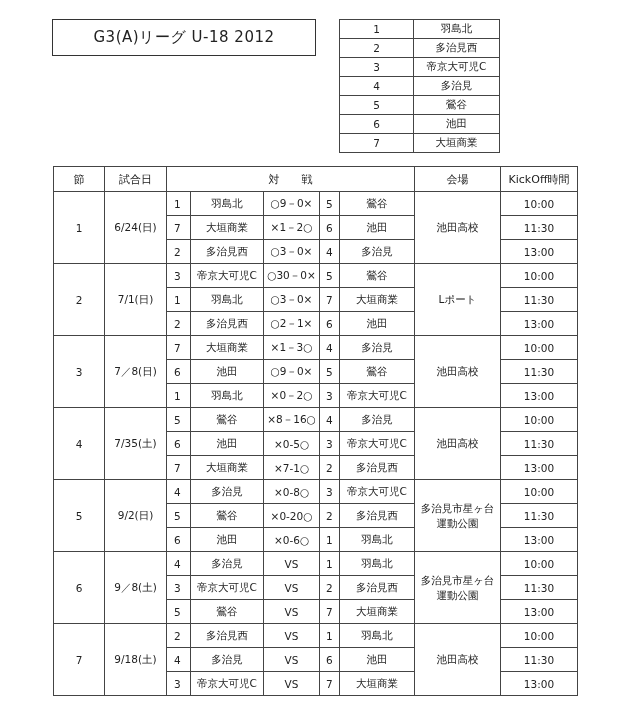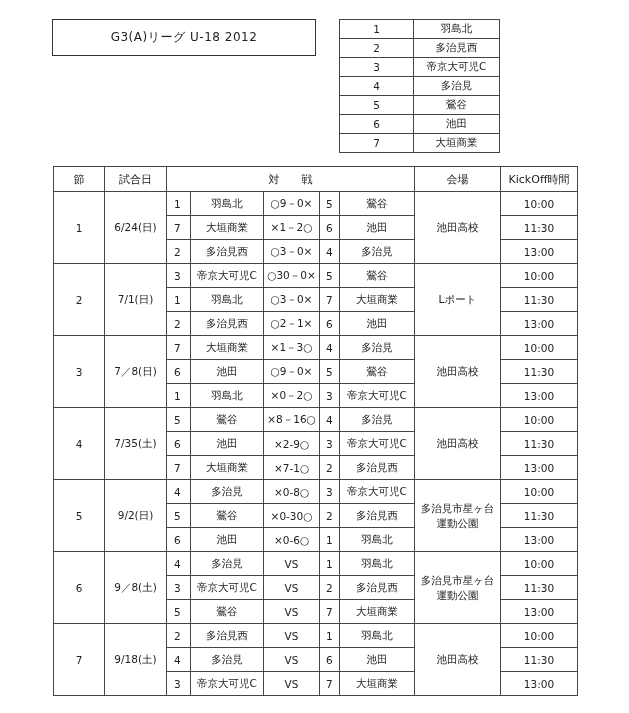--- a/index.html
+++ b/index.html
@@ -1,16 +1,16 @@
 <!DOCTYPE html>
 <html><head>
 <meta charset="utf-8">
 <style>
   body { margin:0; background:#fff; width:629px; height:713px; position:relative; font-family:"DejaVu Sans","Liberation Sans",sans-serif; color:#222; overflow:hidden; }
-  .title-box { position:absolute; left:52px; top:19px; width:264px; height:37px; border:1px solid #333; box-sizing:border-box; display:flex; align-items:center; justify-content:center; font-size:12px; letter-spacing:0.5px; }
+  .title-box { position:absolute; left:52px; top:19px; width:264px; height:37px; border:1px solid #333; box-sizing:border-box; display:flex; align-items:center; justify-content:center; font-size:15px; letter-spacing:0.5px; }
   table { border-collapse:collapse; position:absolute; }
   td, th { border:1px solid #444; text-align:center; font-weight:normal; padding:0; font-size:10.5px; white-space:nowrap; }
   .teams { left:339px; top:19px; width:161px; }
   .teams td { height:18px; }
   .teams td.num { width:73px; }
   .main { left:53px; top:166px; width:524px; table-layout:fixed; }
   .main th { height:24px; font-size:11px; }
   .main td { height:23px; }
   .main td.gno { text-align:left; padding-left:7px; }
   .main td.tno { text-align:left; padding-left:6px; }
@@ -163,21 +163,21 @@
         <td>鶯谷</td>
         <td>×8－16○</td>
         <td class="tno">4</td>
         <td>多治見</td>
         <td rowspan="3" style="white-space:pre-line;line-height:1.35">池田高校</td>
         <td>10:00</td>
       </tr>
       <tr>
         <td class="gno">6</td>
         <td>池田</td>
-        <td>×2-9○</td>
+        <td>×0-5○</td>
         <td class="tno">3</td>
         <td>帝京大可児C</td>
         <td>11:30</td>
       </tr>
       <tr>
         <td class="gno">7</td>
         <td>大垣商業</td>
         <td>×7-1○</td>
         <td class="tno">2</td>
         <td>多治見西</td>
@@ -191,21 +191,21 @@
         <td>×0-8○</td>
         <td class="tno">3</td>
         <td>帝京大可児C</td>
         <td rowspan="3" style="white-space:pre-line;line-height:1.35">多治見市星ヶ台
 運動公園</td>
         <td>10:00</td>
       </tr>
       <tr>
         <td class="gno">5</td>
         <td>鶯谷</td>
-        <td>×0-30○</td>
+        <td>×0-20○</td>
         <td class="tno">2</td>
         <td>多治見西</td>
         <td>11:30</td>
       </tr>
       <tr>
         <td class="gno">6</td>
         <td>池田</td>
         <td>×0-6○</td>
         <td class="tno">1</td>
         <td>羽島北</td>

